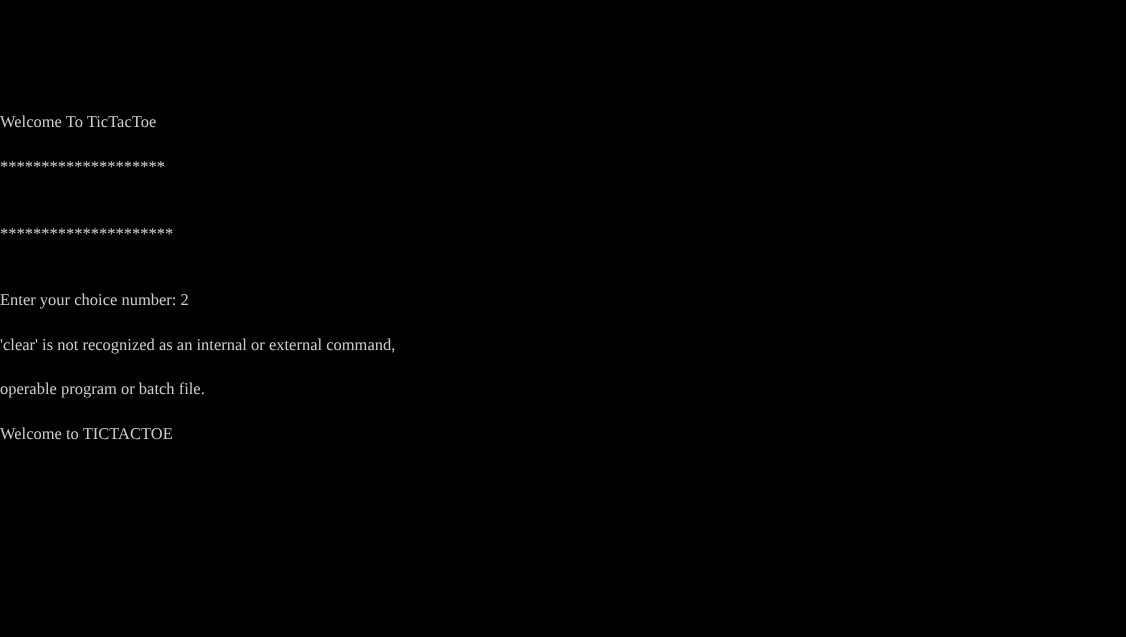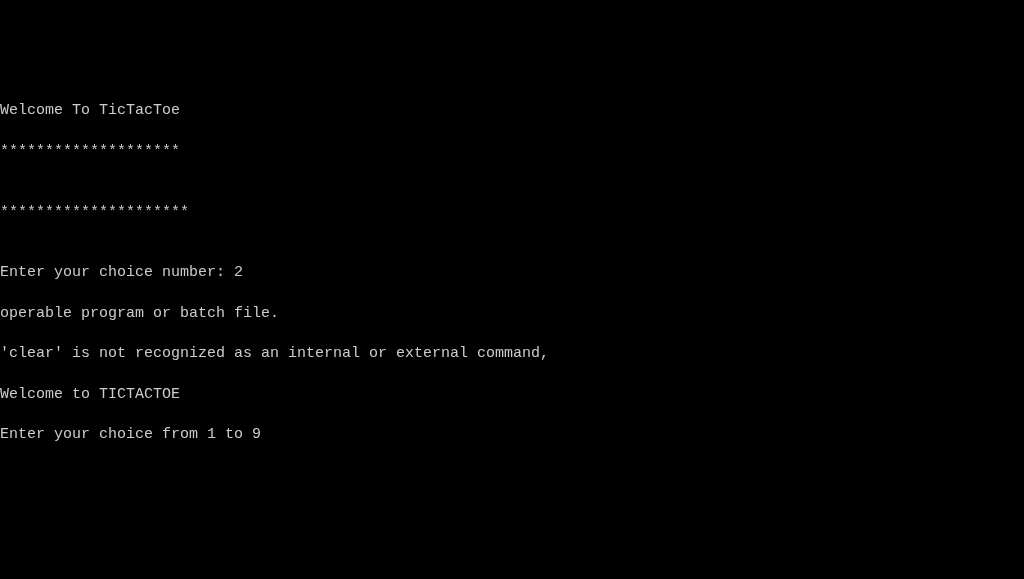--- a/index.html
+++ b/index.html
@@ -16,38 +16,38 @@
       width: 1024px;
       height: 579px;
       overflow: hidden;
       white-space: pre;
     }
     .terminal {
       padding: 0;
     }
     .line {
       display: block;
+      font-family: Liberation Serif, serif;
     }
   </style>
 </head>
 <body>
 
 
 
 <div class="terminal">
 <span class="line">Welcome To TicTacToe</span>
 <span class="line">********************</span>
 <span class="line"></span>
 <span class="line">*********************</span>
 <span class="line"></span>
 <span class="line">Enter your choice number: 2</span>
+<span class="line">'clear' is not recognized as an internal or external command,</span>
 <span class="line">operable program or batch file.</span>
-<span class="line">'clear' is not recognized as an internal or external command,</span>
 <span class="line">Welcome to TICTACTOE</span>
-<span class="line">Enter your choice from 1 to 9</span>
 <span class="line"></span>
 
 
 
 
 
 <span class="line"></span>
 
 
 

